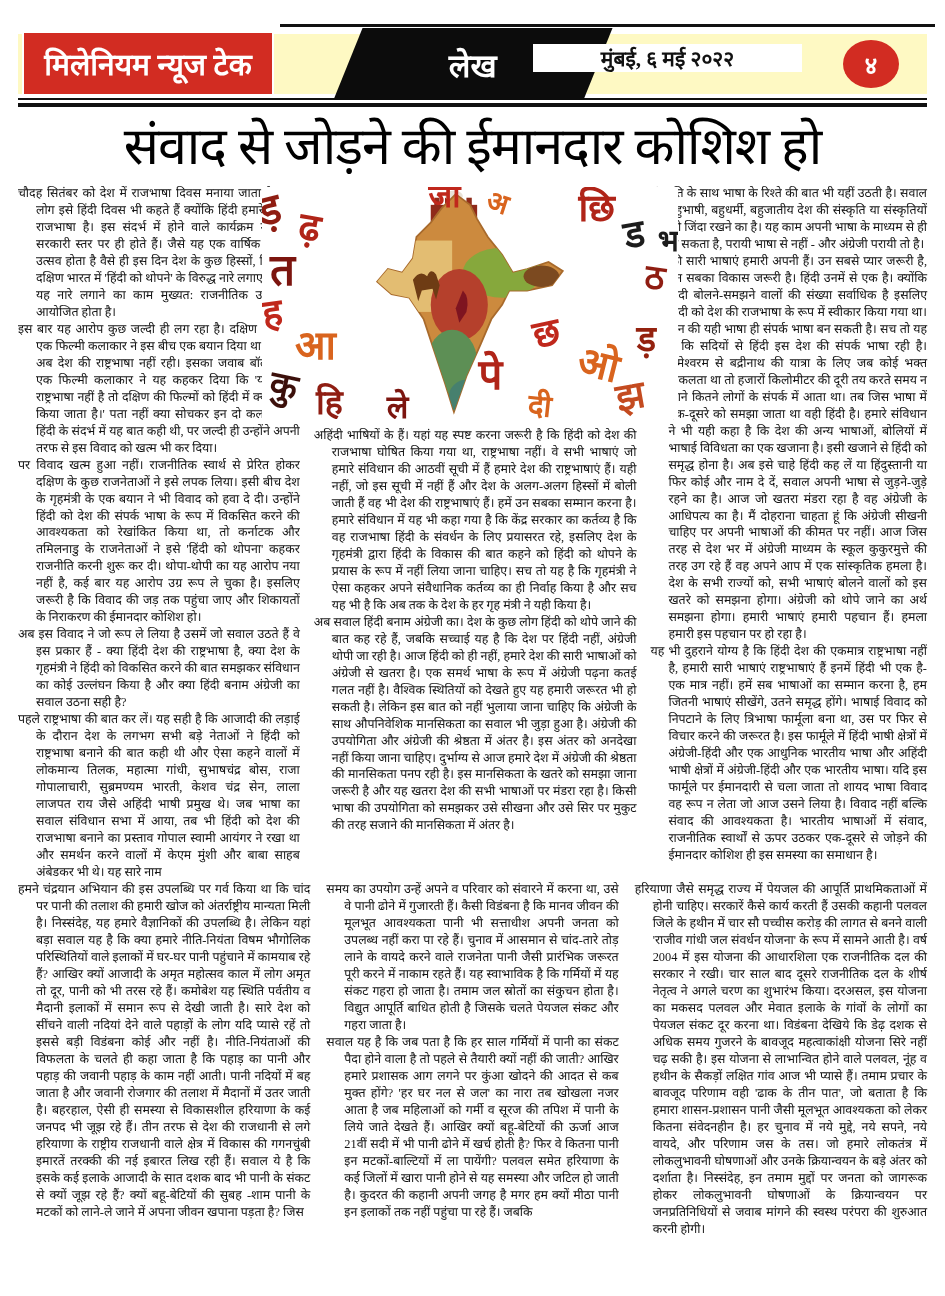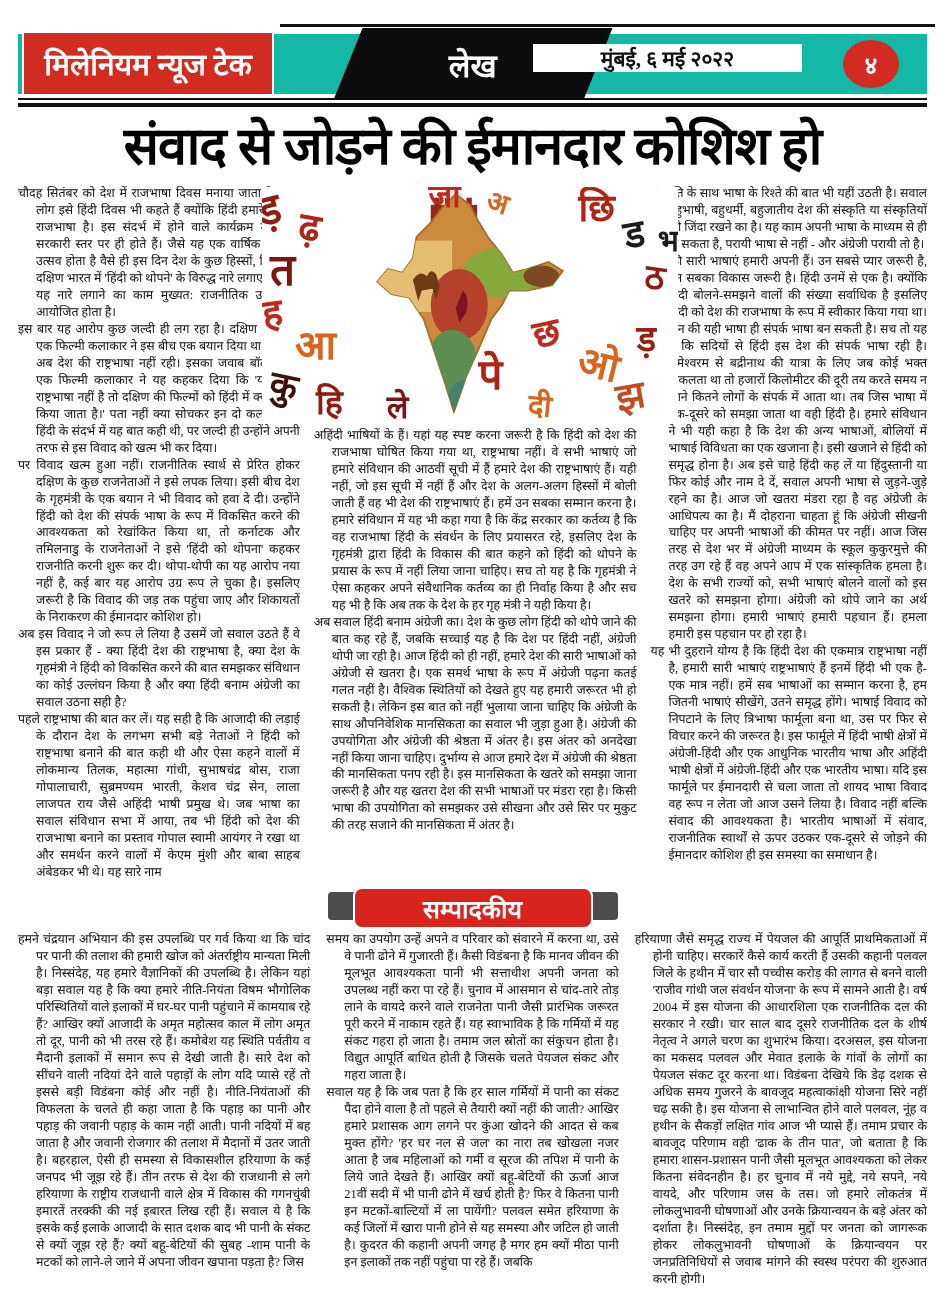--- a/index.html
+++ b/index.html
@@ -3,21 +3,21 @@
 <meta charset="utf-8">
 <style>
   html,body{margin:0;padding:0;background:#e9e9e9;}
   .page{
     position:relative;width:945px;height:1296px;margin:0 auto;background:#ffffff;
     font-family:"Liberation Serif", serif;color:#1a1a1a;overflow:hidden;box-sizing:border-box;
     padding:22px 18px 0 18px;
   }
   
   .topline{position:absolute;top:24px;left:280px;right:10px;height:3px;background:#111;}
-  .banner{position:relative;margin-top:12px;height:60px;background:#14b8a6;padding-left:37px;}
+  .banner{position:relative;margin-top:12px;height:60px;background:#fef9c3;padding-left:37px;}
   .masthead{
     position:absolute;left:4px;top:-3px;bottom:-2px;width:252px;background:#d22c22;
     color:#fff;font-weight:bold;font-size:30px;display:flex;align-items:center;justify-content:center;
     border:2px solid #fff;box-sizing:border-box;
   }
   .section-tag{
     position:absolute;left:330px;top:-6px;height:72px;width:250px;background:#0c0c0c;
     transform:skewX(-22deg);display:flex;align-items:center;justify-content:center;
   }
   .section-tag span{transform:skewX(22deg);color:#fff;font-weight:bold;font-size:32px;}
@@ -27,21 +27,21 @@
     padding:0 12px;
   }
   .page-circle{
     position:absolute;right:28px;top:6px;width:56px;height:48px;border-radius:50%;
     background:#d22c22;color:#fff;font-size:24px;font-weight:bold;
     display:flex;align-items:center;justify-content:center;
   }
   .header-rule{margin-top:4px;border-top:2px solid #111;border-bottom:4px solid #111;height:3px;}
   
   .main-headline{
-    margin:10px 0 8px 0;text-align:center;font-size:52px;line-height:1.15;font-weight:bold;color:#000;
+    margin:10px 0 8px 0;text-align:center;font-size:52px;line-height:1.15;font-weight:normal;color:#000;
     letter-spacing:-1px;
   }
   
   .top-cols{display:flex;gap:14px;align-items:flex-start;}
   .tcol1{width:31%;}
   .tcol2{width:35.5%;}
   .tcol3{width:31%;flex:1;}
   .body-text p.para{
     margin:0;padding-left:18px;text-indent:-18px;text-align:justify;
     font-size:12.4px;line-height:1.37;color:#141414;
@@ -149,24 +149,20 @@
         </div>
     </div>
 
     <div class="tcol3 body-text">
         <p class="para">संस्कृति के साथ भाषा के रिश्ते की बात भी यहीं उठती है। सवाल बहुभाषी, बहुधर्मी, बहुजातीय देश की संस्कृति या संस्कृतियों को जिंदा रखने का है। यह काम अपनी भाषा के माध्यम से ही हो सकता है, परायी भाषा से नहीं - और अंग्रेजी परायी तो है।</p>
         <p class="para">देश की सारी भाषाएं हमारी अपनी हैं। उन सबसे प्यार जरूरी है, उन सबका विकास जरूरी है। हिंदी उनमें से एक है। क्योंकि हिंदी बोलने-समझने वालों की संख्या सर्वाधिक है इसलिए हिंदी को देश की राजभाषा के रूप में स्वीकार किया गया था। जन की यही भाषा ही संपर्क भाषा बन सकती है। सच तो यह है कि सदियों से हिंदी इस देश की संपर्क भाषा रही है। रामेश्वरम से बद्रीनाथ की यात्रा के लिए जब कोई भक्त निकलता था तो हजारों किलोमीटर की दूरी तय करते समय न जाने कितने लोगों के संपर्क में आता था। तब जिस भाषा में एक-दूसरे को समझा जाता था वही हिंदी है। हमारे संविधान ने भी यही कहा है कि देश की अन्य भाषाओं, बोलियों में भाषाई विविधता का एक खजाना है। इसी खजाने से हिंदी को समृद्ध होना है। अब इसे चाहे हिंदी कह लें या हिंदुस्तानी या फिर कोई और नाम दे दें, सवाल अपनी भाषा से जुड़ने-जुड़े रहने का है। आज जो खतरा मंडरा रहा है वह अंग्रेजी के आधिपत्य का है। मैं दोहराना चाहता हूं कि अंग्रेजी सीखनी चाहिए पर अपनी भाषाओं की कीमत पर नहीं। आज जिस तरह से देश भर में अंग्रेजी माध्यम के स्कूल कुकुरमुत्ते की तरह उग रहे हैं वह अपने आप में एक सांस्कृतिक हमला है। देश के सभी राज्यों को, सभी भाषाएं बोलने वालों को इस खतरे को समझना होगा। अंग्रेजी को थोपे जाने का अर्थ समझना होगा। हमारी भाषाएं हमारी पहचान हैं। हमला हमारी इस पहचान पर हो रहा है।</p>
         <p class="para">यह भी दुहराने योग्य है कि हिंदी देश की एकमात्र राष्ट्रभाषा नहीं है, हमारी सारी भाषाएं राष्ट्रभाषाएं हैं इनमें हिंदी भी एक है- एक मात्र नहीं। हमें सब भाषाओं का सम्मान करना है, हम जितनी भाषाएं सीखेंगे, उतने समृद्ध होंगे। भाषाई विवाद को निपटाने के लिए त्रिभाषा फार्मूला बना था, उस पर फिर से विचार करने की जरूरत है। इस फार्मूले में हिंदी भाषी क्षेत्रों में अंग्रेजी-हिंदी और एक आधुनिक भारतीय भाषा और अहिंदी भाषी क्षेत्रों में अंग्रेजी-हिंदी और एक भारतीय भाषा। यदि इस फार्मूले पर ईमानदारी से चला जाता तो शायद भाषा विवाद वह रूप न लेता जो आज उसने लिया है। विवाद नहीं बल्कि संवाद की आवश्यकता है। भारतीय भाषाओं में संवाद, राजनीतिक स्वार्थों से ऊपर उठकर एक-दूसरे से जोड़ने की ईमानदार कोशिश ही इस समस्या का समाधान है।</p>
       </div>
   </section>
 
-  <div class="badge-row">
-    <div class="badge-gray"></div>
-    <div class="badge-red">सम्पादकीय</div>
-  </div>
 
 
   <section class="ed-cols">
     <div class="ecol body-text">
         <p class="para">हमने चंद्रयान अभियान की इस उपलब्धि पर गर्व किया था कि चांद पर पानी की तलाश की हमारी खोज को अंतर्राष्ट्रीय मान्यता मिली है। निस्संदेह, यह हमारे वैज्ञानिकों की उपलब्धि है। लेकिन यहां बड़ा सवाल यह है कि क्या हमारे नीति-नियंता विषम भौगोलिक परिस्थितियों वाले इलाकों में घर-घर पानी पहुंचाने में कामयाब रहे हैं? आखिर क्यों आजादी के अमृत महोत्सव काल में लोग अमृत तो दूर, पानी को भी तरस रहे हैं। कमोबेश यह स्थिति पर्वतीय व मैदानी इलाकों में समान रूप से देखी जाती है। सारे देश को सींचने वाली नदियां देने वाले पहाड़ों के लोग यदि प्यासे रहें तो इससे बड़ी विडंबना कोई और नहीं है। नीति-नियंताओं की विफलता के चलते ही कहा जाता है कि पहाड़ का पानी और पहाड़ की जवानी पहाड़ के काम नहीं आती। पानी नदियों में बह जाता है और जवानी रोजगार की तलाश में मैदानों में उतर जाती है। बहरहाल, ऐसी ही समस्या से विकासशील हरियाणा के कई जनपद भी जूझ रहे हैं। तीन तरफ से देश की राजधानी से लगे हरियाणा के राष्ट्रीय राजधानी वाले क्षेत्र में विकास की गगनचुंबी इमारतें तरक्की की नई इबारत लिख रही हैं। सवाल ये है कि इसके कई इलाके आजादी के सात दशक बाद भी पानी के संकट से क्यों जूझ रहे हैं? क्यों बहू-बेटियों की सुबह -शाम पानी के मटकों को लाने-ले जाने में अपना जीवन खपाना पड़ता है? जिस</p>
       </div>
     <div class="ecol body-text">
         <p class="para">समय का उपयोग उन्हें अपने व परिवार को संवारने में करना था, उसे वे पानी ढोने में गुजारती हैं। कैसी विडंबना है कि मानव जीवन की मूलभूत आवश्यकता पानी भी सत्ताधीश अपनी जनता को उपलब्ध नहीं करा पा रहे हैं। चुनाव में आसमान से चांद-तारे तोड़ लाने के वायदे करने वाले राजनेता पानी जैसी प्रारंभिक जरूरत पूरी करने में नाकाम रहते हैं। यह स्वाभाविक है कि गर्मियों में यह संकट गहरा हो जाता है। तमाम जल स्रोतों का संकुचन होता है। विद्युत आपूर्ति बाधित होती है जिसके चलते पेयजल संकट और गहरा जाता है।</p>
         <p class="para">सवाल यह है कि जब पता है कि हर साल गर्मियों में पानी का संकट पैदा होने वाला है तो पहले से तैयारी क्यों नहीं की जाती? आखिर हमारे प्रशासक आग लगने पर कुंआ खोदने की आदत से कब मुक्त होंगे? 'हर घर नल से जल' का नारा तब खोखला नजर आता है जब महिलाओं को गर्मी व सूरज की तपिश में पानी के लिये जाते देखते हैं। आखिर क्यों बहू-बेटियों की ऊर्जा आज 21वीं सदी में भी पानी ढोने में खर्च होती है? फिर वे कितना पानी इन मटकों-बाल्टियों में ला पायेंगी? पलवल समेत हरियाणा के कई जिलों में खारा पानी होने से यह समस्या और जटिल हो जाती है। कुदरत की कहानी अपनी जगह है मगर हम क्यों मीठा पानी इन इलाकों तक नहीं पहुंचा पा रहे हैं। जबकि</p>
       </div>

